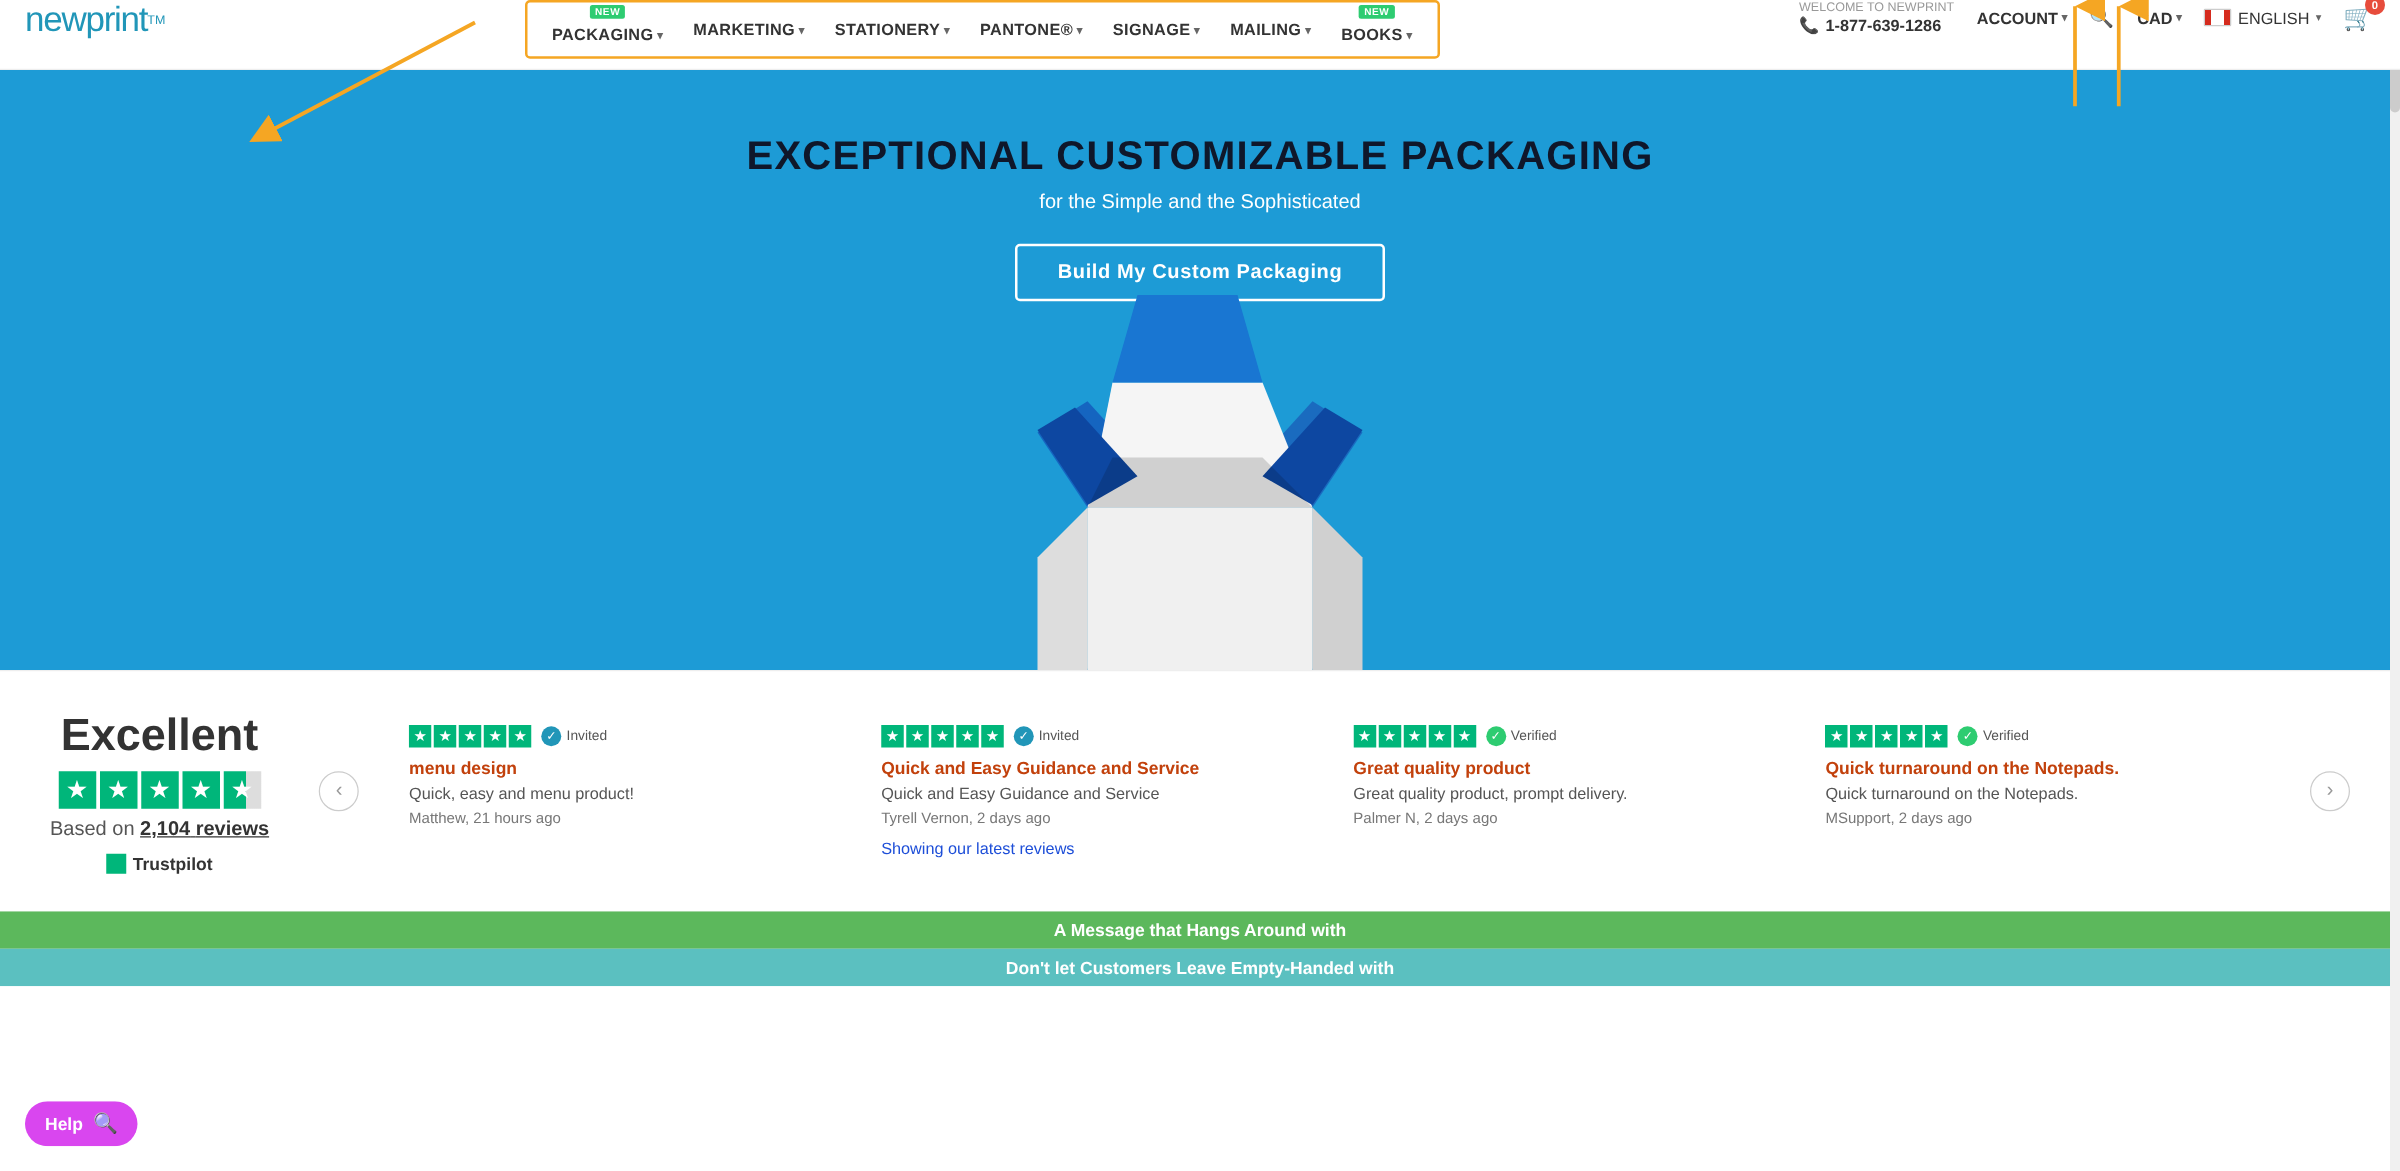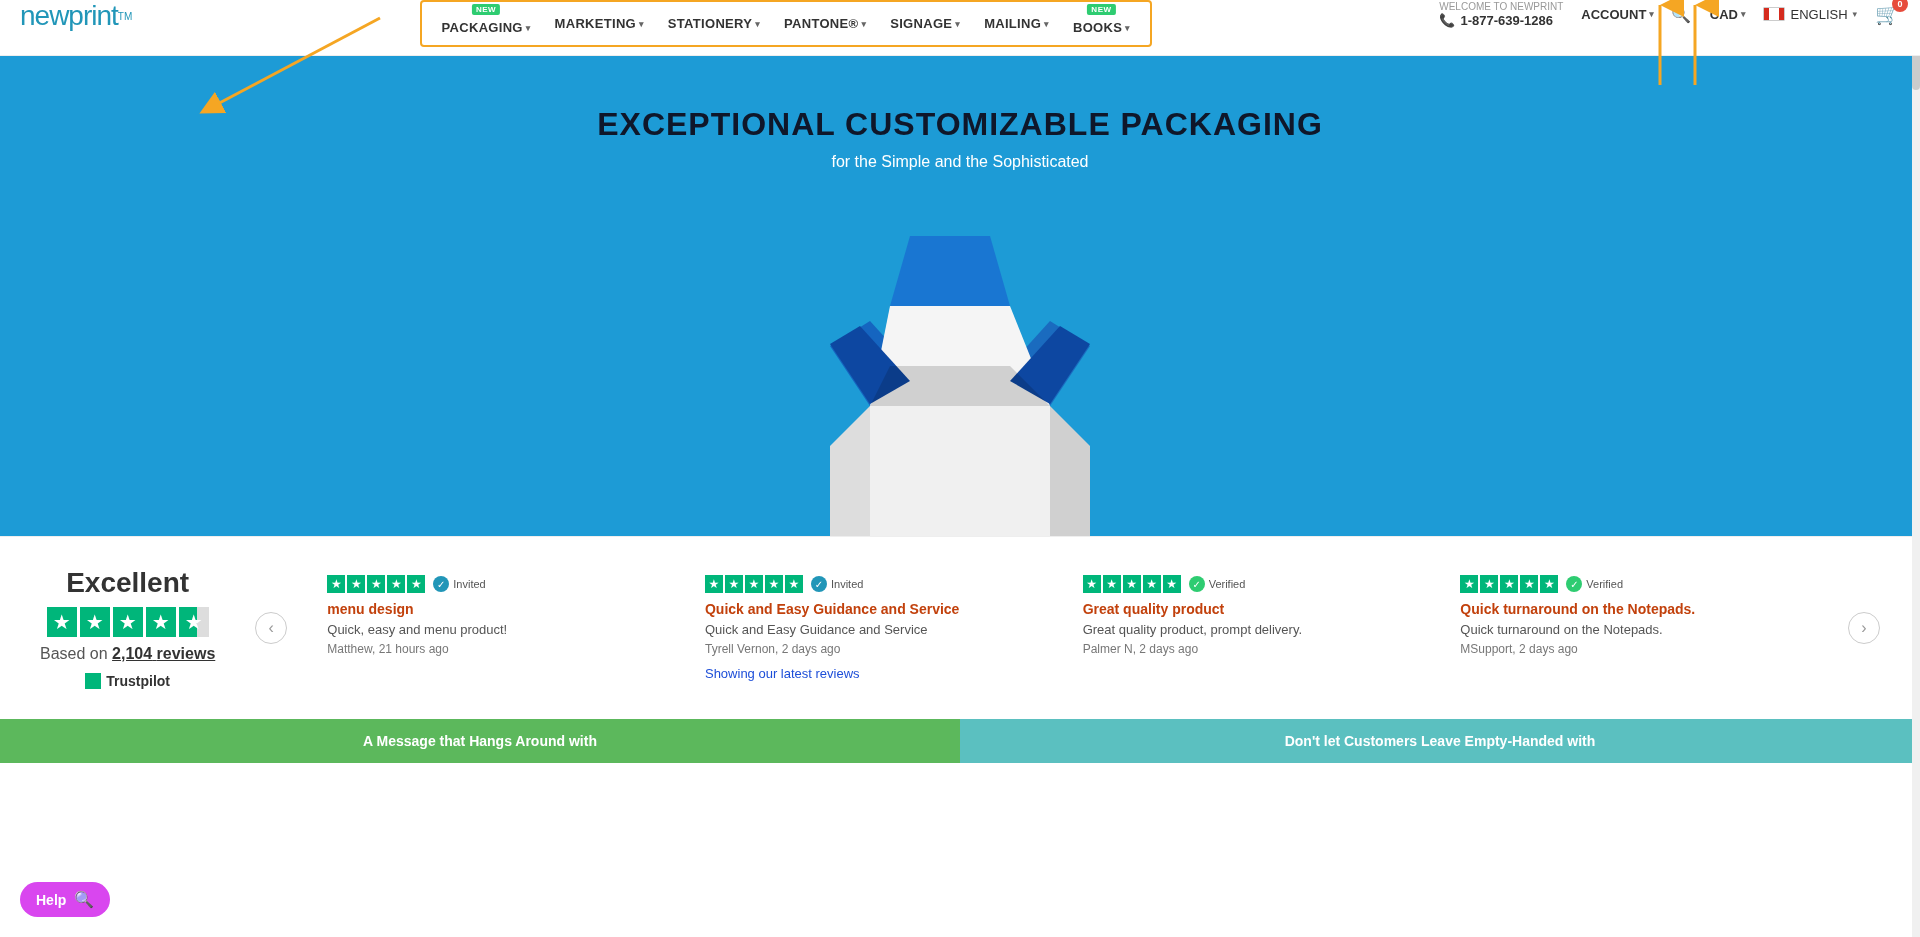--- a/index.html
+++ b/index.html
@@ -230,21 +230,21 @@
       align-items: center;
       gap: 40px;
       border-top: 1px solid #eee;
       position: relative;
     }
     .reviews-left {
       min-width: 170px;
       text-align: center;
     }
     .excellent-text {
-      font-size: 28px;
+      font-size: 36px;
       font-weight: 700;
       color: #333;
       margin-bottom: 8px;
     }
     .stars-row {
       display: flex;
       gap: 3px;
       justify-content: center;
       margin-bottom: 8px;
     }
@@ -395,21 +395,22 @@
 
     .showing-reviews {
       font-size: 13px;
       color: #1d4ed8;
       margin-top: 10px;
     }
 
     
     .bottom-banners {
       display: flex;
-      height: 44px;
+      height: 60px;
+      flex-direction: column;
     }
     .banner-green {
       flex: 1;
       background: #5cb85c;
       display: flex;
       align-items: center;
       justify-content: center;
       color: #fff;
       font-size: 14px;
       font-weight: 600;
@@ -531,20 +532,21 @@
       </marker>
     </defs>
     <line x1="20" y1="85" x2="20" y2="5" stroke="#f5a623" stroke-width="3" marker-end="url(#arrowhead-up1)"></line>
     <line x1="55" y1="85" x2="55" y2="5" stroke="#f5a623" stroke-width="3" marker-end="url(#arrowhead-up1)"></line>
   </svg>
 </header>
 
 <section class="hero">
   <h1 class="hero-title">EXCEPTIONAL CUSTOMIZABLE PACKAGING</h1>
   <p class="hero-subtitle">for the Simple and the Sophisticated</p>
+  <button class="hero-btn">Build My Custom Packaging</button>
 
   <div class="box-illustration">
     <svg width="340" height="320" viewBox="0 0 340 320" xmlns="http://www.w3.org/2000/svg">
 
       <rect x="80" y="180" width="180" height="130" fill="#e8e8e8" rx="2"></rect>
 
       <rect x="80" y="180" width="180" height="130" fill="#f0f0f0"></rect>
 
       <polygon points="80,180 40,220 40,330 80,310" fill="#ddd"></polygon>
 

